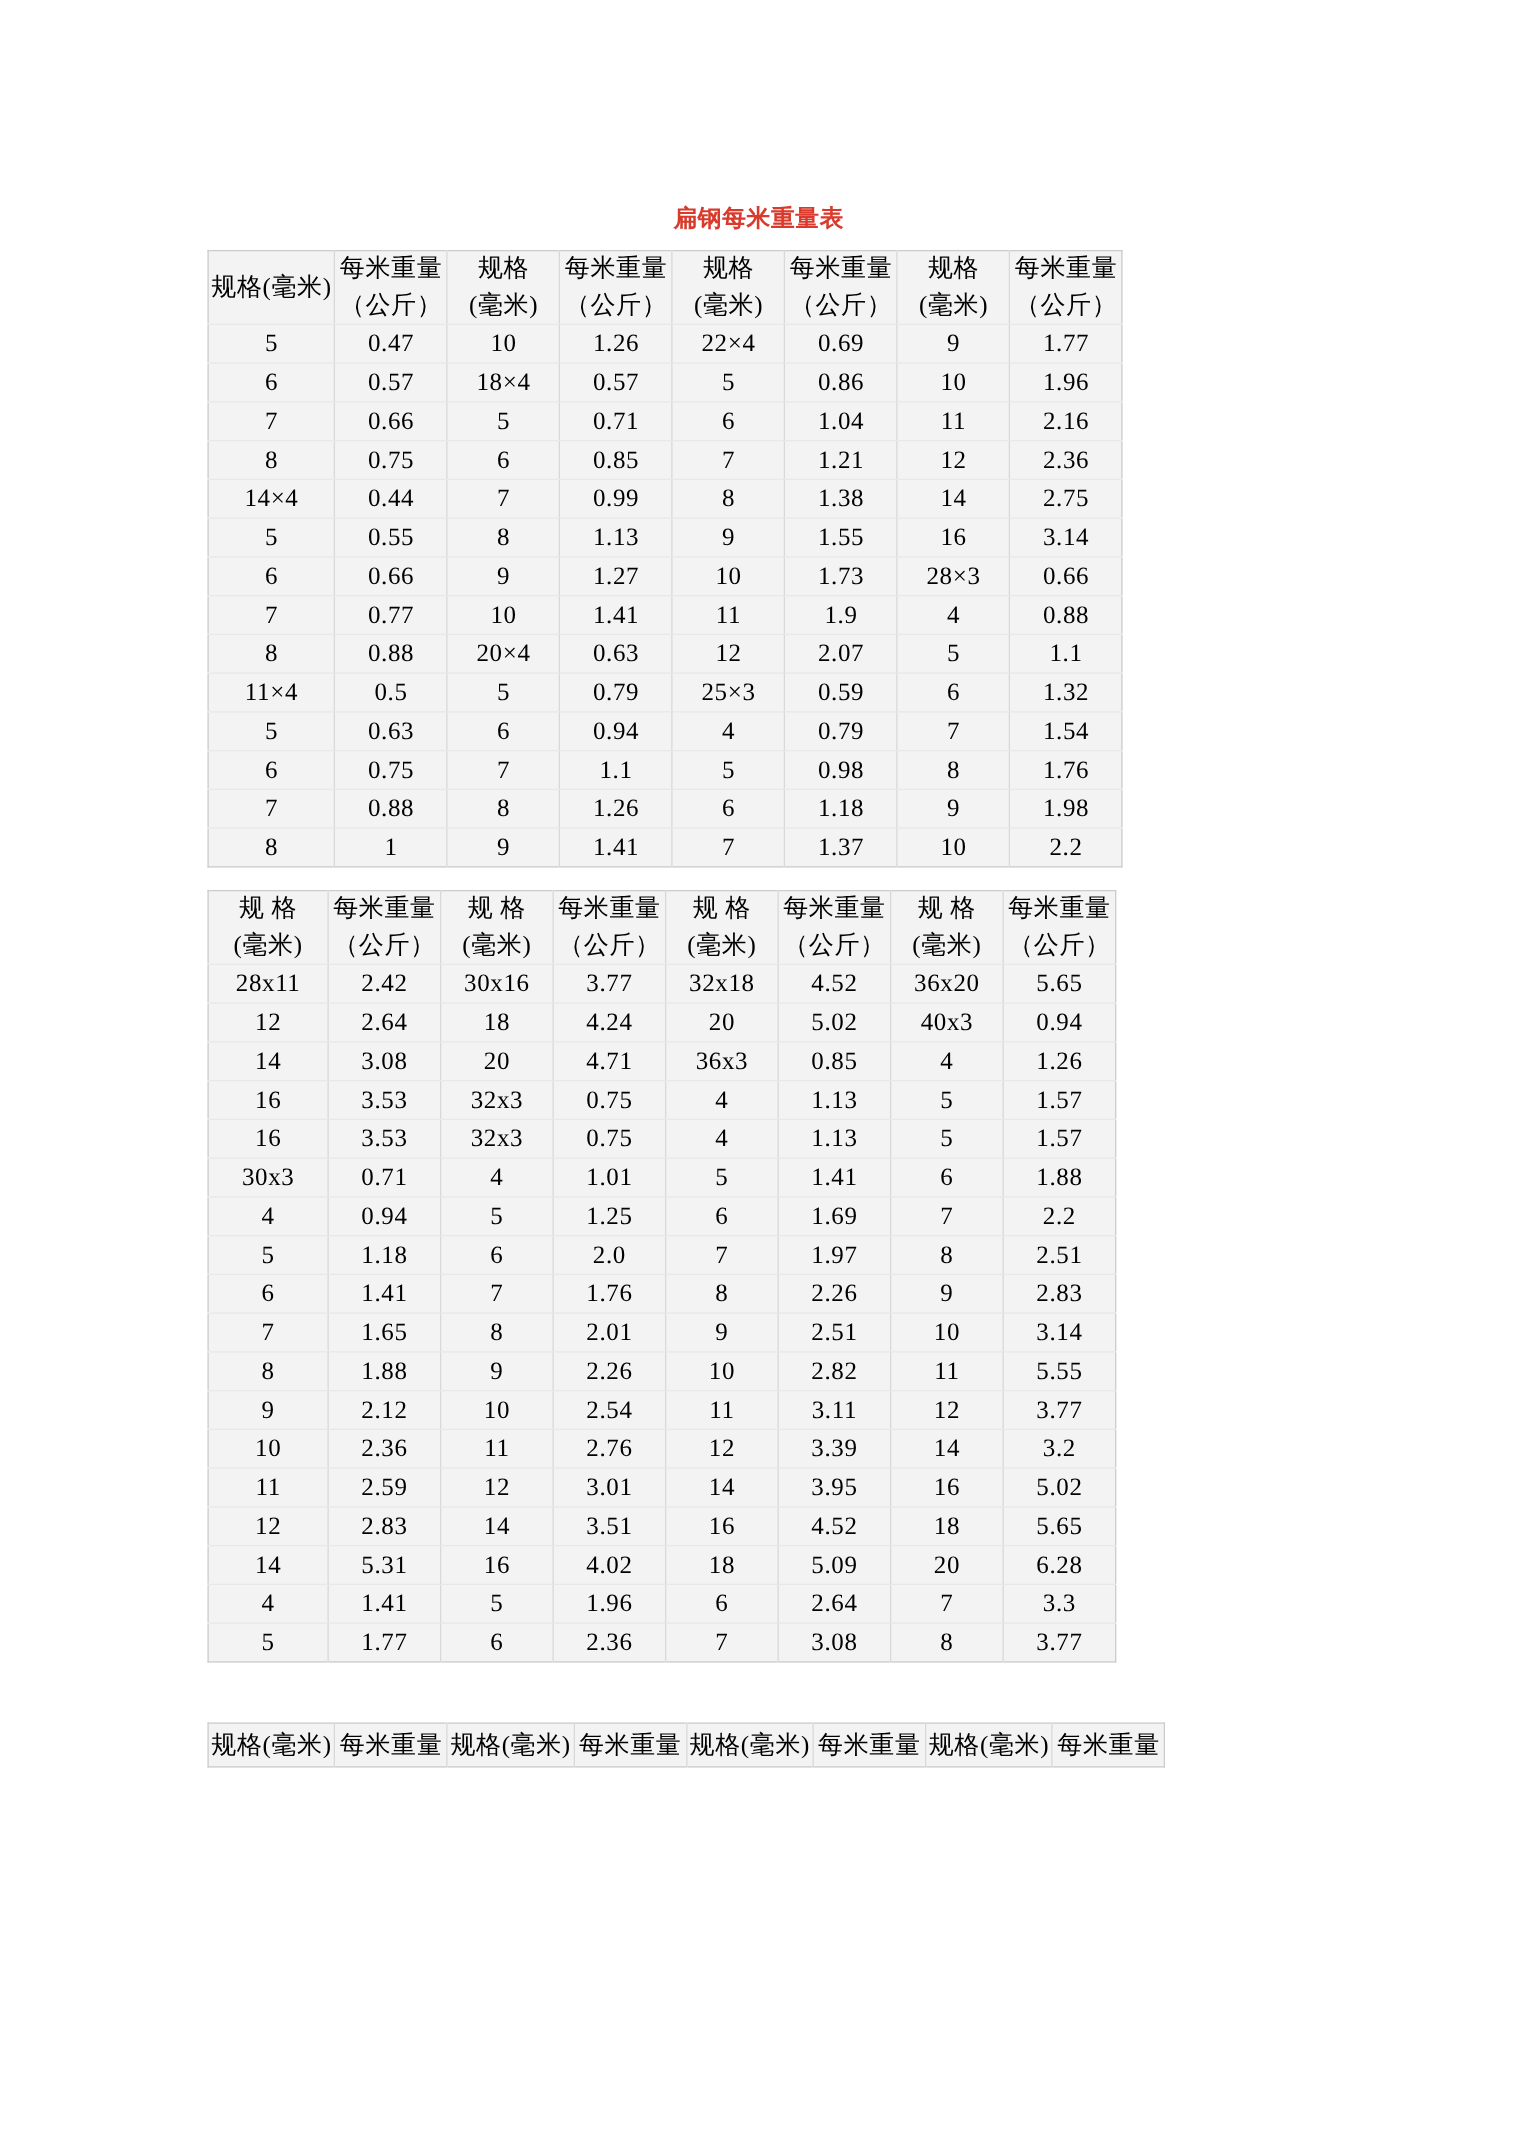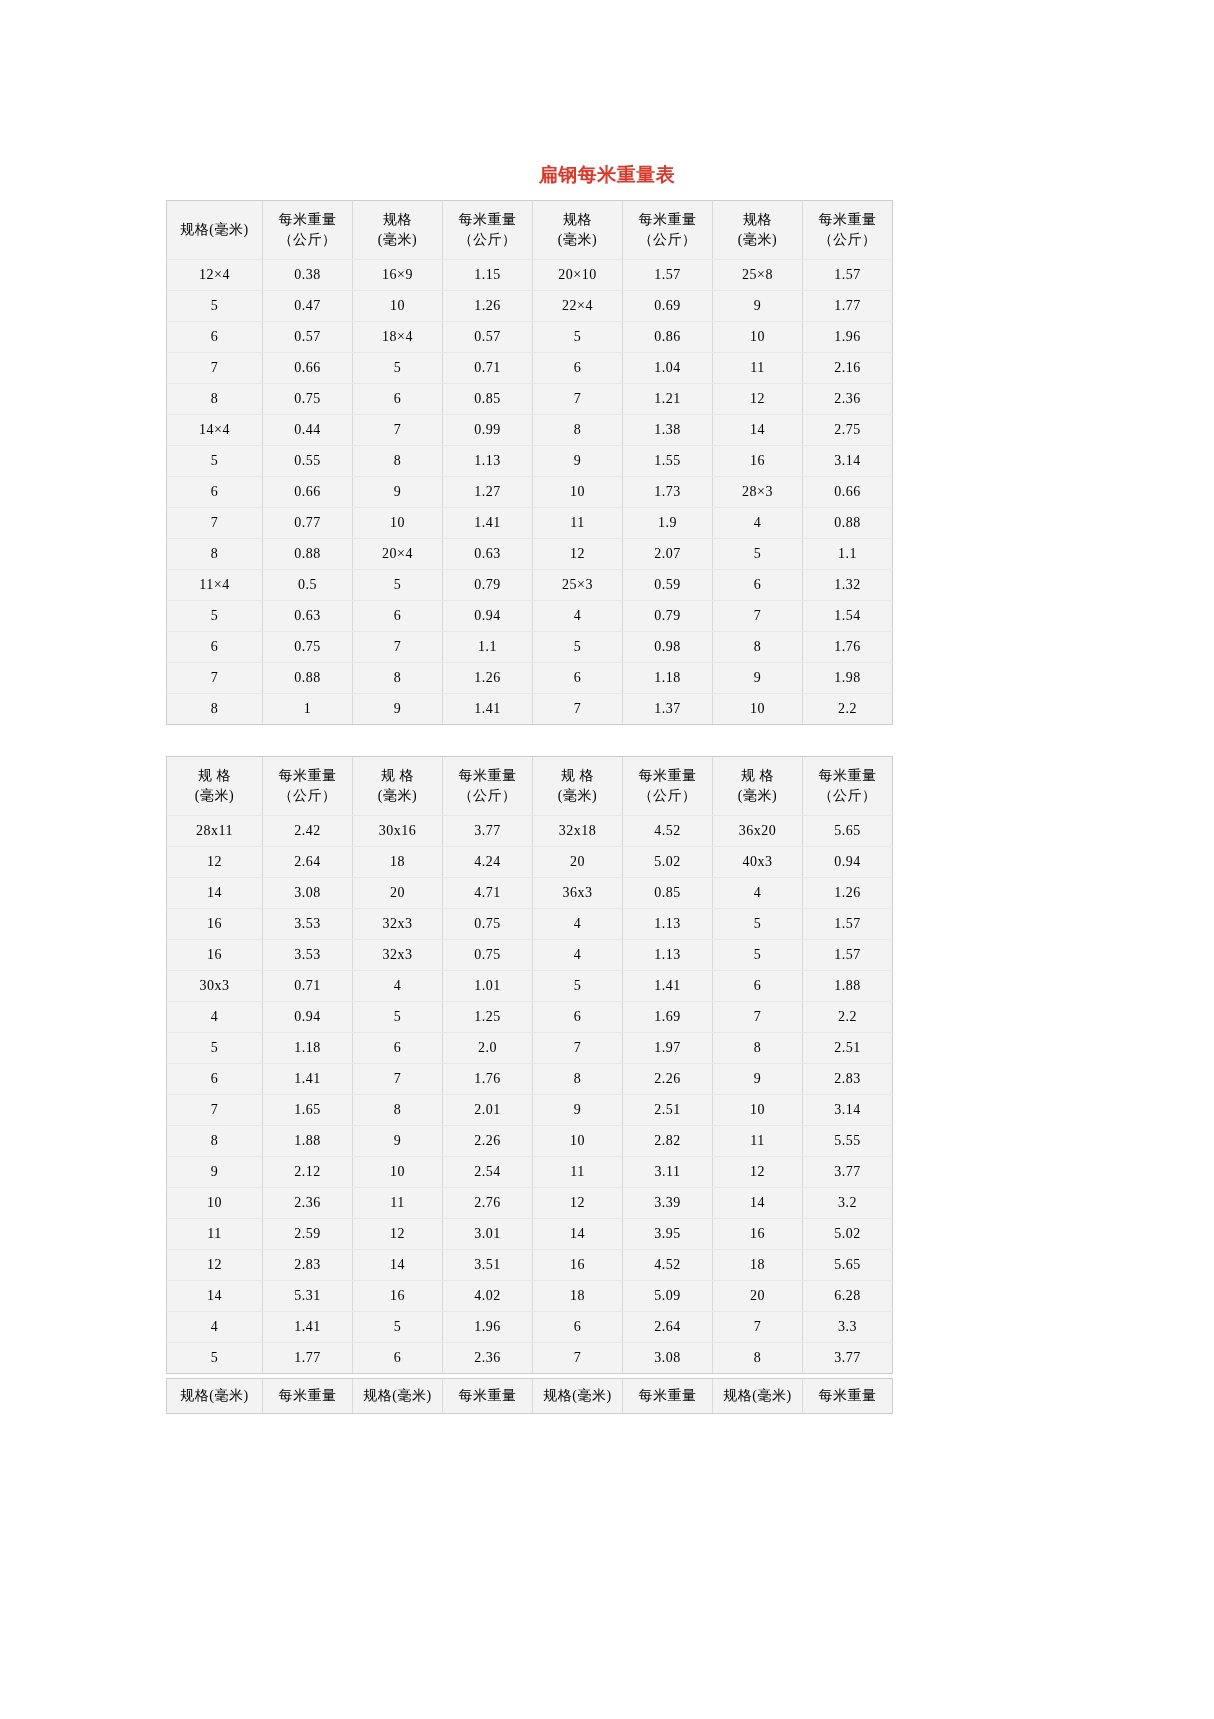--- a/index.html
+++ b/index.html
@@ -35,21 +35,21 @@
     width: 1214px;
   }
   .wtable {
     position: absolute;
     left: 166px;
     border-collapse: collapse;
     border-spacing: 0;
     table-layout: fixed;
     background: #f3f3f3;
     border: 1px solid #cccccc;
-    font-size: 14px;
+    font-size: 20px;
   }
   .wtable td {
     background: #f3f3f3;
     border-right: 1px solid #d8d8d8;
     border-bottom: 1px solid #e8e8e8;
     text-align: center;
     vertical-align: middle;
     height: 30px;
     padding: 0 2px;
     line-height: 1.45;
@@ -67,21 +67,21 @@
   .wtable col.c1 { width: 96px; }
   .wtable col.c2 { width: 90px; }
   .wtable col.c3 { width: 90px; }
   .wtable col.c4 { width: 90px; }
   .wtable col.c5 { width: 90px; }
   .wtable col.c6 { width: 90px; }
   .wtable col.c7 { width: 90px; }
   .wtable col.c8 { width: 90px; }
 
   #table1 { top: 200px; }
-  #table2 { top: 756px; padding-left: 29px; }
+  #table2 { top: 712px; padding-left: 29px; }
   #table3 { top: 1378px; }
 
   #table3 td { height: 34px; }
 </style>
 </head>
 <body>
 
 <div class="page">
 
   <div class="doc-title">扁钢每米重量表</div>
@@ -125,30 +125,20 @@
           <td class="hd">
             <span>规格</span>
             <span>(毫米)</span>
           </td>
           <td class="hd">
             <span>每米重量</span>
             <span>（公斤）</span>
           </td>
         </tr>
         <tr>
-          <td>12×4</td>
-          <td>0.38</td>
-          <td>16×9</td>
-          <td>1.15</td>
-          <td>20×10</td>
-          <td>1.57</td>
-          <td>25×8</td>
-          <td>1.57</td>
-        </tr>
-        <tr>
           <td>5</td>
           <td>0.47</td>
           <td>10</td>
           <td>1.26</td>
           <td>22×4</td>
           <td>0.69</td>
           <td>9</td>
           <td>1.77</td>
         </tr>
         <tr>

